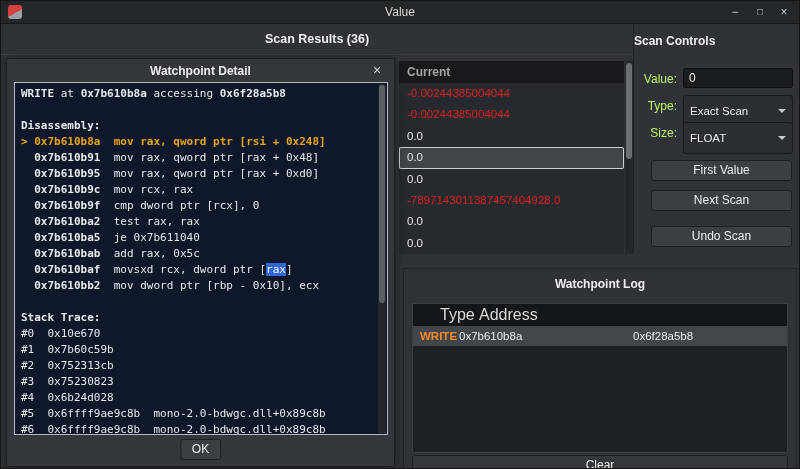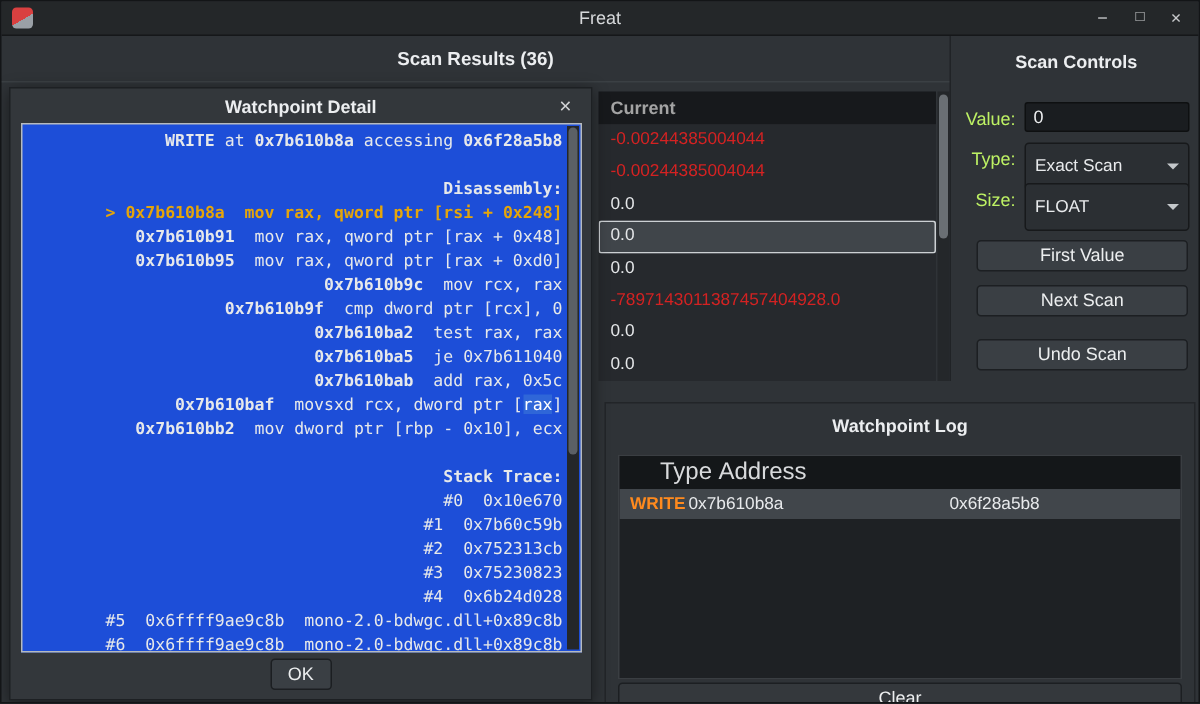--- a/index.html
+++ b/index.html
@@ -19,42 +19,42 @@
 
   
   .scan-results-title { position:absolute; left:0; top:31px; width:632px; text-align:center; font-size:12.5px; font-weight:600; color:#eceef0; }
   .sep-h { position:absolute; left:0; top:53px; width:633px; height:1px; background:#3b4044; }
   .sep-v { position:absolute; left:632px; top:23px; width:1px; height:230px; background:#202326; }
 
   
   .dialog { position:absolute; left:5px; top:57px; width:389px; height:409px; background:#33373b; border:1px solid #1d2023; box-shadow:0 2px 10px rgba(0,0,0,.45); }
   .dialog-title { position:absolute; top:5px; width:100%; text-align:center; font-size:12px; font-weight:600; color:#eceef0; }
   .dialog-close { position:absolute; right:8px; top:2px; width:18px; height:18px; line-height:18px; text-align:center; font-size:14px; color:#d0d2d4; }
-  .detail-text { position:absolute; left:7px; top:23px; width:374px; height:353px; background:#1d4ed8; border:1px solid #b6babe; overflow:hidden;text-align:right; }
+  .detail-text { position:absolute; left:7px; top:23px; width:374px; height:353px; background:#0f172a; border:1px solid #b6babe; overflow:hidden; }
   .detail-lines { position:absolute; left:6px; top:3px; right:12px; font-family:"DejaVu Sans Mono", monospace; font-size:11px; line-height:16px; white-space:pre; color:#e6e8ea; }
   .seg-b { font-weight:bold; }
   .seg-hl { color:#e5a50a; font-weight:bold; }
   .seg-sel { background:#2f66d8; color:#ffffff; }
   .vscroll { position:absolute; background:#24272a; }
   .vscroll .thumb { position:absolute; left:1px; width:6px; background:#5b6065; border-radius:3px; }
   .detail-scroll { right:1px; top:1px; width:8px; height:349px; }
   .detail-scroll .thumb { top:1px; height:218px; }
   .ok-btn { position:absolute; left:50%; transform:translateX(-50%); bottom:6px; height:21px; line-height:19px; padding:0 11px; background:#3a3f44; border:1px solid #1c1f22; border-radius:3px; font-size:12px; color:#eceeef; }
 
   
   .results-header { position:absolute; left:398px; top:60px; width:225px; height:22px; background:#17191c; font-size:12px; font-weight:700; line-height:22px; padding-left:8px; color:#a3a3a3; }
   .results-list { position:absolute; left:398px; top:82px; width:225px; height:171px; background:#26292d; overflow:hidden; }
   .rrow { height:21.375px; line-height:21.375px; padding-left:8px; font-size:11.5px; color:#e4e6e8; }
   .rrow.selected { background:#40454a; box-shadow:inset 0 0 0 1px #ccd0d3; border-radius:2px; }
   .rrow .red { color:#d42222; }
   .results-scroll { left:624px; top:60px; width:8px; height:193px; }
   .results-scroll .thumb { top:2px; height:96px; background:#6a6f74; }
 
   
-  .scan-controls-title { position:absolute; left:633px; top:33px; width:167px; text-align:center; font-size:12px; font-weight:700; color:#eceef0; }
+  .scan-controls-title { position:absolute; left:633px; top:33px; width:167px; font-size:12px; font-weight:700; color:#eceef0; }
   .ctrl-label { position:absolute; width:52px; text-align:right; font-size:12px; color:#bef264; }
   .lab-value { left:624px; top:71px; }
   .lab-type  { left:624px; top:98px; }
   .lab-size  { left:624px; top:125px; }
   .value-input { position:absolute; left:682px; top:67px; width:110px; height:20px; background:#1a1d20; border:1px solid #0e1011; border-radius:2px; color:#eceeef; font-size:12px; padding:0 5px; font-family:"Liberation Sans", sans-serif; outline:none; }
   .combo { position:absolute; left:682px; width:110px; height:32px; background:#2b2f33; border:1px solid #17191b; border-radius:3px; font-size:11.5px; color:#e8eaec; padding:0 6px; display:flex; align-items:center; justify-content:space-between; }
   .combo-type { top:94px; }
   .combo-size { top:121px; }
   .chev { width:0; height:0; border-left:4px solid transparent; border-right:4px solid transparent; border-top:4px solid #c4c8cb; }
   .btn { position:absolute; left:650px; width:141px; height:21px; line-height:19px; background:#3a3f44; border:1px solid #1c1f22; border-radius:3px; color:#eceeef; font-size:12px; text-align:center; }
@@ -75,21 +75,21 @@
   .logrow .wtype { color:#ff8a1e; font-weight:700; }
   .clear-btn { position:absolute; left:8px; bottom:5px; width:376px; height:21px; line-height:19px; background:#34383c; border:1px solid #1c1f22; border-radius:3px; text-align:center; font-size:12px; color:#eceeef; }
 </style>
 </head>
 <body>
 
 <div class="app">
 
   <div class="titlebar">
     <div class="app-icon"></div>
-    <div class="win-title">Freat</div>
+    <div class="win-title">Value</div>
     <div class="winbtn min">−</div>
     <div class="winbtn max">□</div>
     <div class="winbtn close">×</div>
   </div>
 
   <div class="scan-results-title">Scan Results (36)</div>
   <div class="sep-h"></div>
   <div class="sep-v"></div>
 
   <div class="results-header">Current</div>

